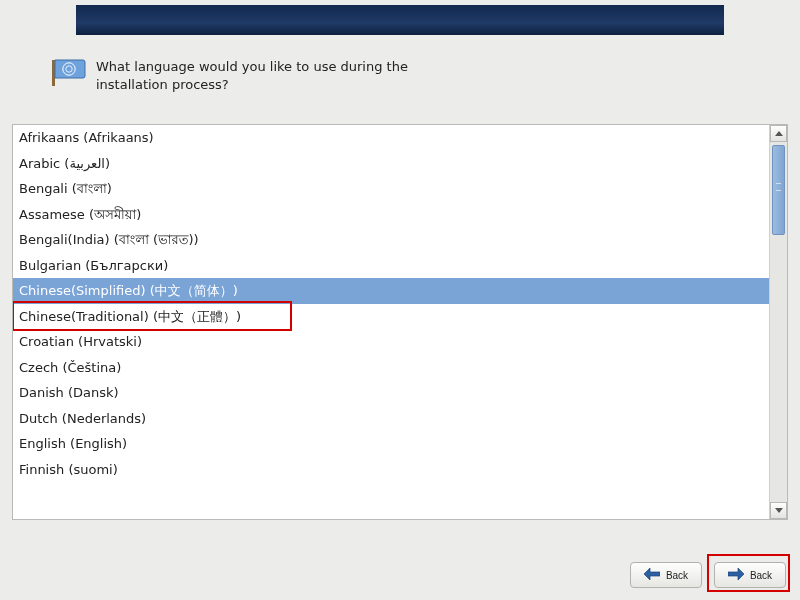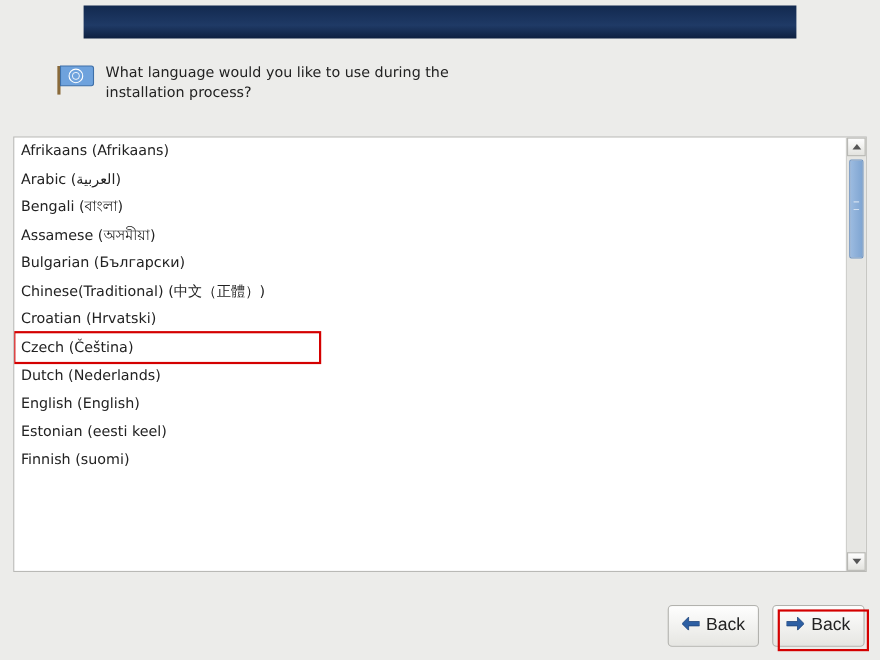--- a/index.html
+++ b/index.html
@@ -15,21 +15,21 @@
   .list-inner { position: absolute; left: 0; right: 0; top: 0; }
   .item { padding: 3px 6px 3px 6px; line-height: 1.5; white-space: nowrap; cursor: default; }
   .item.selected { background: #7aa3d6; color: #fff; }
   .highlight-box { position: absolute; border: 2px solid #d40000; pointer-events: none; }
   .scrollbar { width: 18px; background: #e6e6e3; border-left: 1px solid #cfcfcc; position: relative; }
   .scrollbtn { height: 17px; background: linear-gradient(#fefefe,#e3e3df); border: 1px solid #b8b8b4; display:flex; align-items:center; justify-content:center; }
   .scrollbtn.dn { position:absolute; bottom:0; left:0; right:0; }
   .thumb { position: absolute; left: 2px; right: 2px; top: 20px; height: 90px; background: linear-gradient(90deg,#9cbbe0,#7fa5d2); border: 1px solid #6e93c1; border-radius: 2px; }
   .thumb .grip { position:absolute; left:3px; right:3px; top:42%; height:8px; border-top:1px solid rgba(255,255,255,.6); border-bottom:1px solid rgba(255,255,255,.6);}
   .buttons { position: absolute; right: 14px; bottom: 12px; display: flex; gap: 12px; }
-  .btn { min-width: 72px; height: 38px; padding: 0 12px; background: linear-gradient(#fefefe,#e6e6e2); border: 1px solid #b2b2ae; border-radius: 4px; display: inline-flex; align-items: center; justify-content: center; gap: 6px; cursor: pointer; font-size: 16px; color:#222; }
+  .btn { min-width: 72px; height: 26px; padding: 0 12px; background: linear-gradient(#fefefe,#e6e6e2); border: 1px solid #b2b2ae; border-radius: 4px; display: inline-flex; align-items: center; justify-content: center; gap: 6px; cursor: pointer; font-size: 10px; color:#222; }
   .arrow { display:inline-block; }
   .hl-next { position:absolute; border:2px solid #d40000; pointer-events:none; }
   .tri { width:0;height:0;border-style:solid;}
 </style>
 </head>
 <body>
 <div class="root">
 
   <div class="topbar"></div>
 
@@ -48,27 +48,29 @@
     </div>
   </div>
 
   <div class="listwrap">
     <div class="list">
       <div class="list-inner" id="list-inner">
           <div class="item">Afrikaans (Afrikaans)</div>
           <div class="item">Arabic (العربية)</div>
           <div class="item">Bengali (বাংলা)</div>
           <div class="item">Assamese (অসমীয়া)</div>
+          <div class="item">Bengali(India) (বাংলা (ভারত))</div>
           <div class="item">Bulgarian (Български)</div>
+          <div class="item selected">Chinese(Simplified) (中文（简体）)</div>
           <div class="item">Chinese(Traditional) (中文（正體）)</div>
           <div class="item">Croatian (Hrvatski)</div>
           <div class="item">Czech (Čeština)</div>
+          <div class="item">Danish (Dansk)</div>
           <div class="item">Dutch (Nederlands)</div>
           <div class="item">English (English)</div>
-          <div class="item">Estonian (eesti keel)</div>
           <div class="item">Finnish (suomi)</div>
         </div>
       <div id="sel-hl" class="highlight-box" style="left: -1px; top: 176px; width: 280px; height: 30px;"></div>
     </div>
     <div class="scrollbar">
       <div class="scrollbtn up">
         <span class="tri" style="border-width:0 4px 5px 4px; border-color:transparent transparent #555 transparent;"></span>
       </div>
       <div class="thumb">
           <div class="grip"></div>

